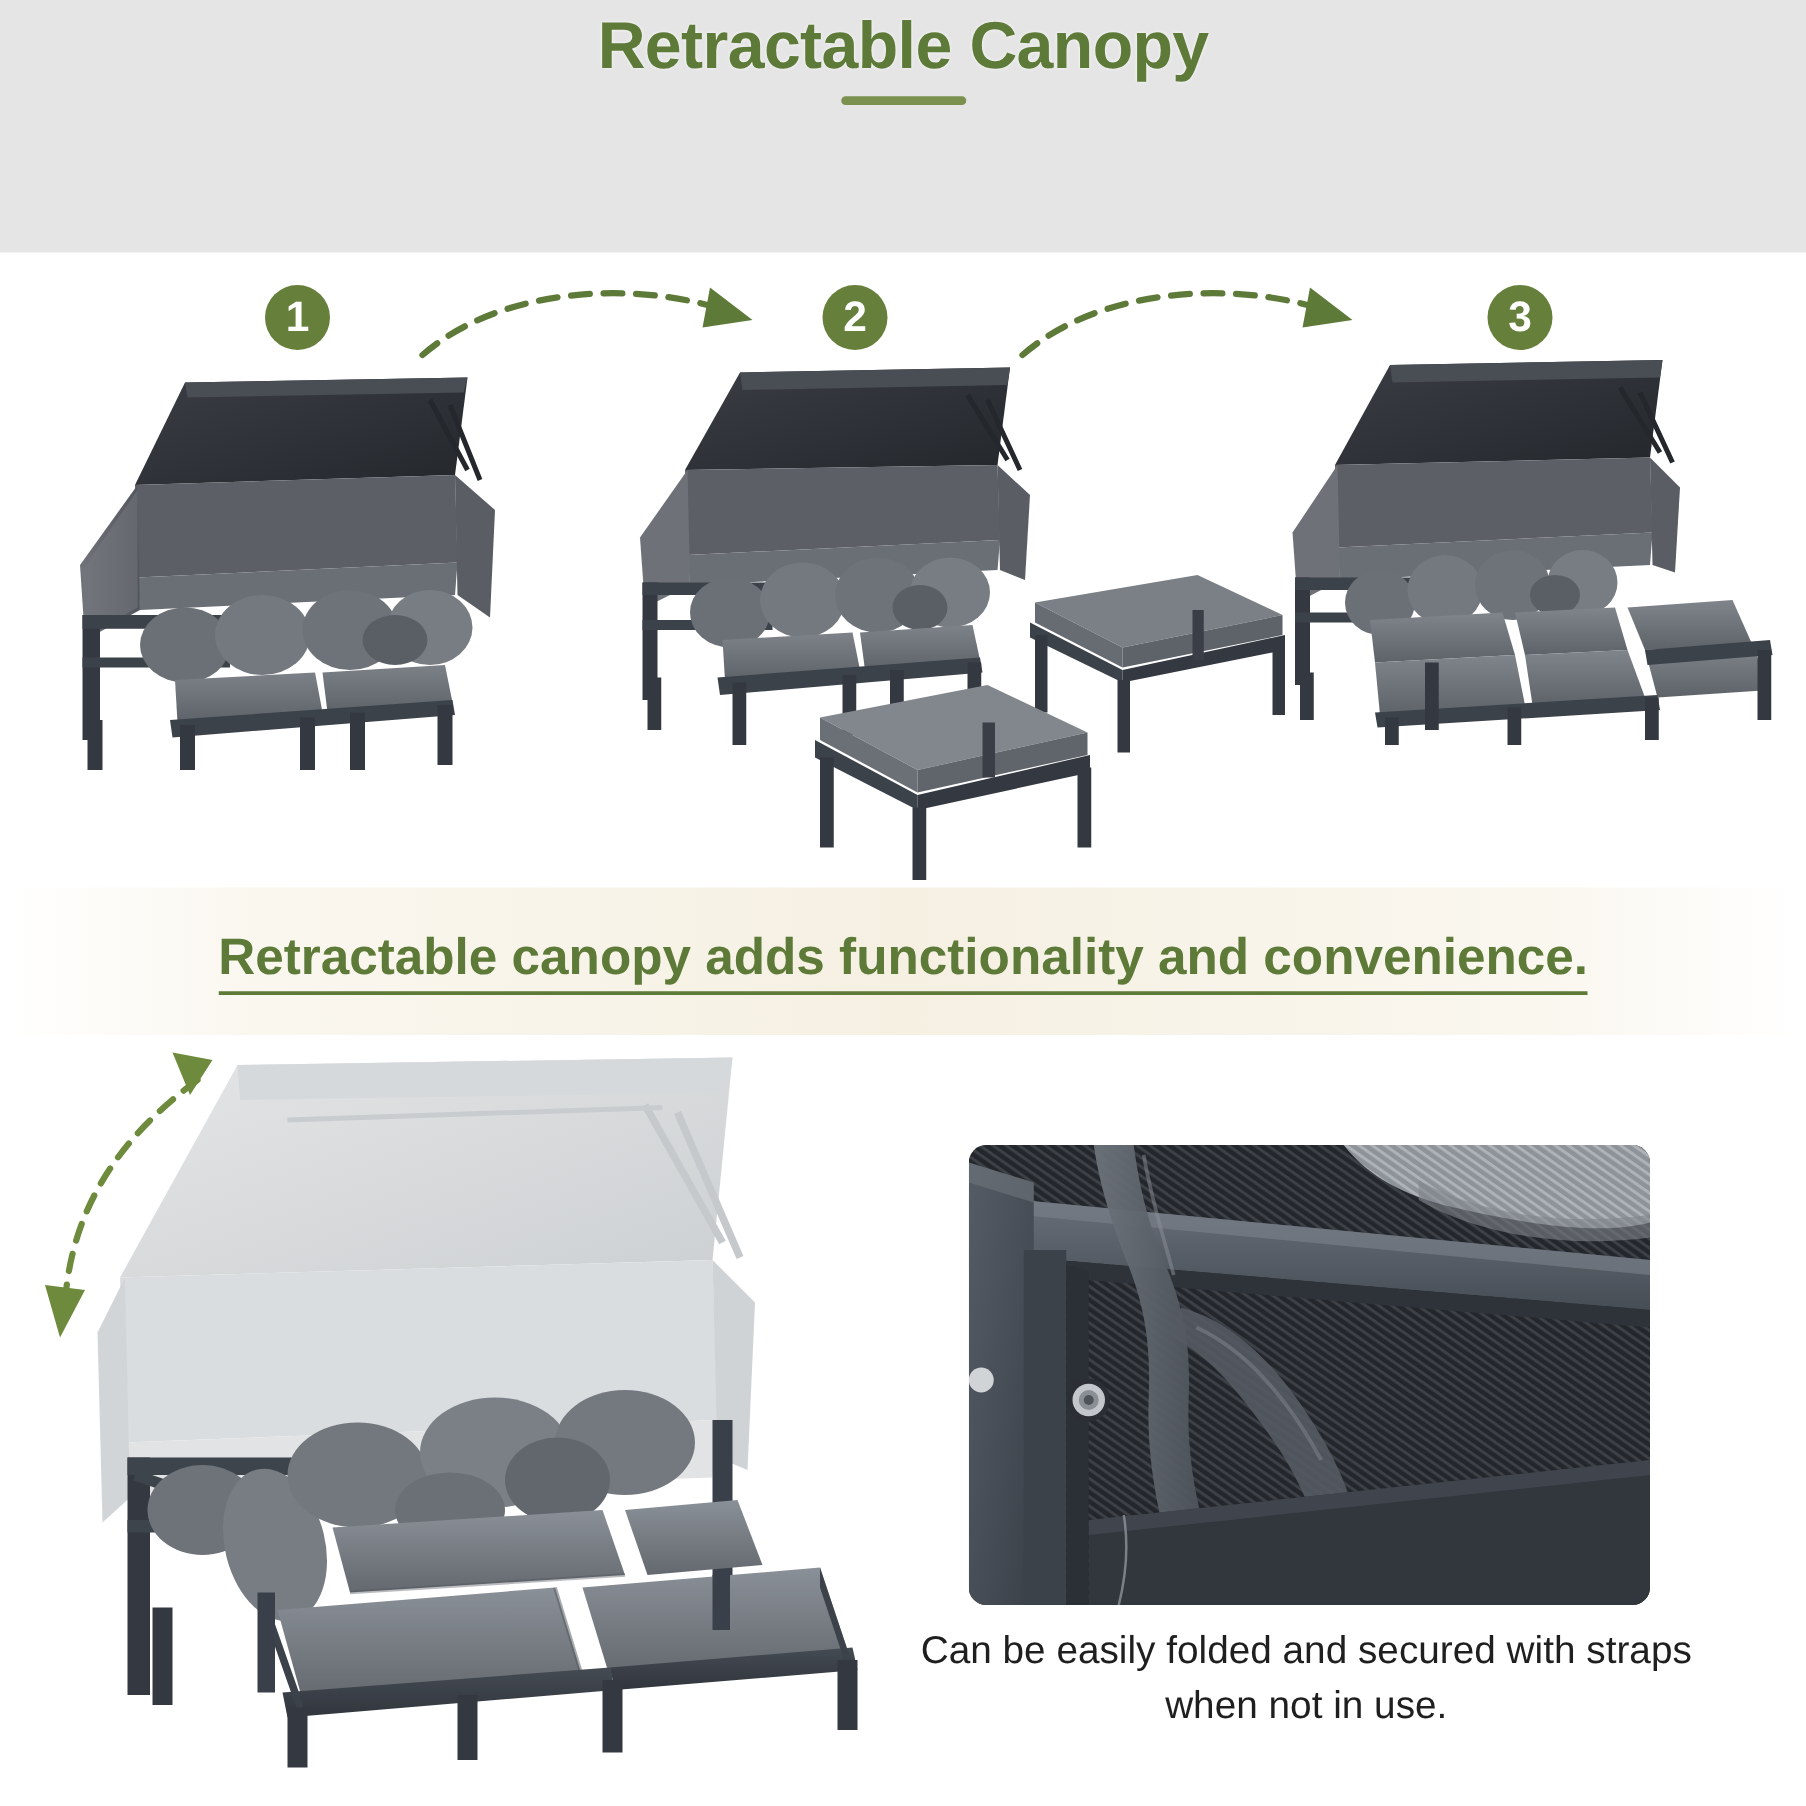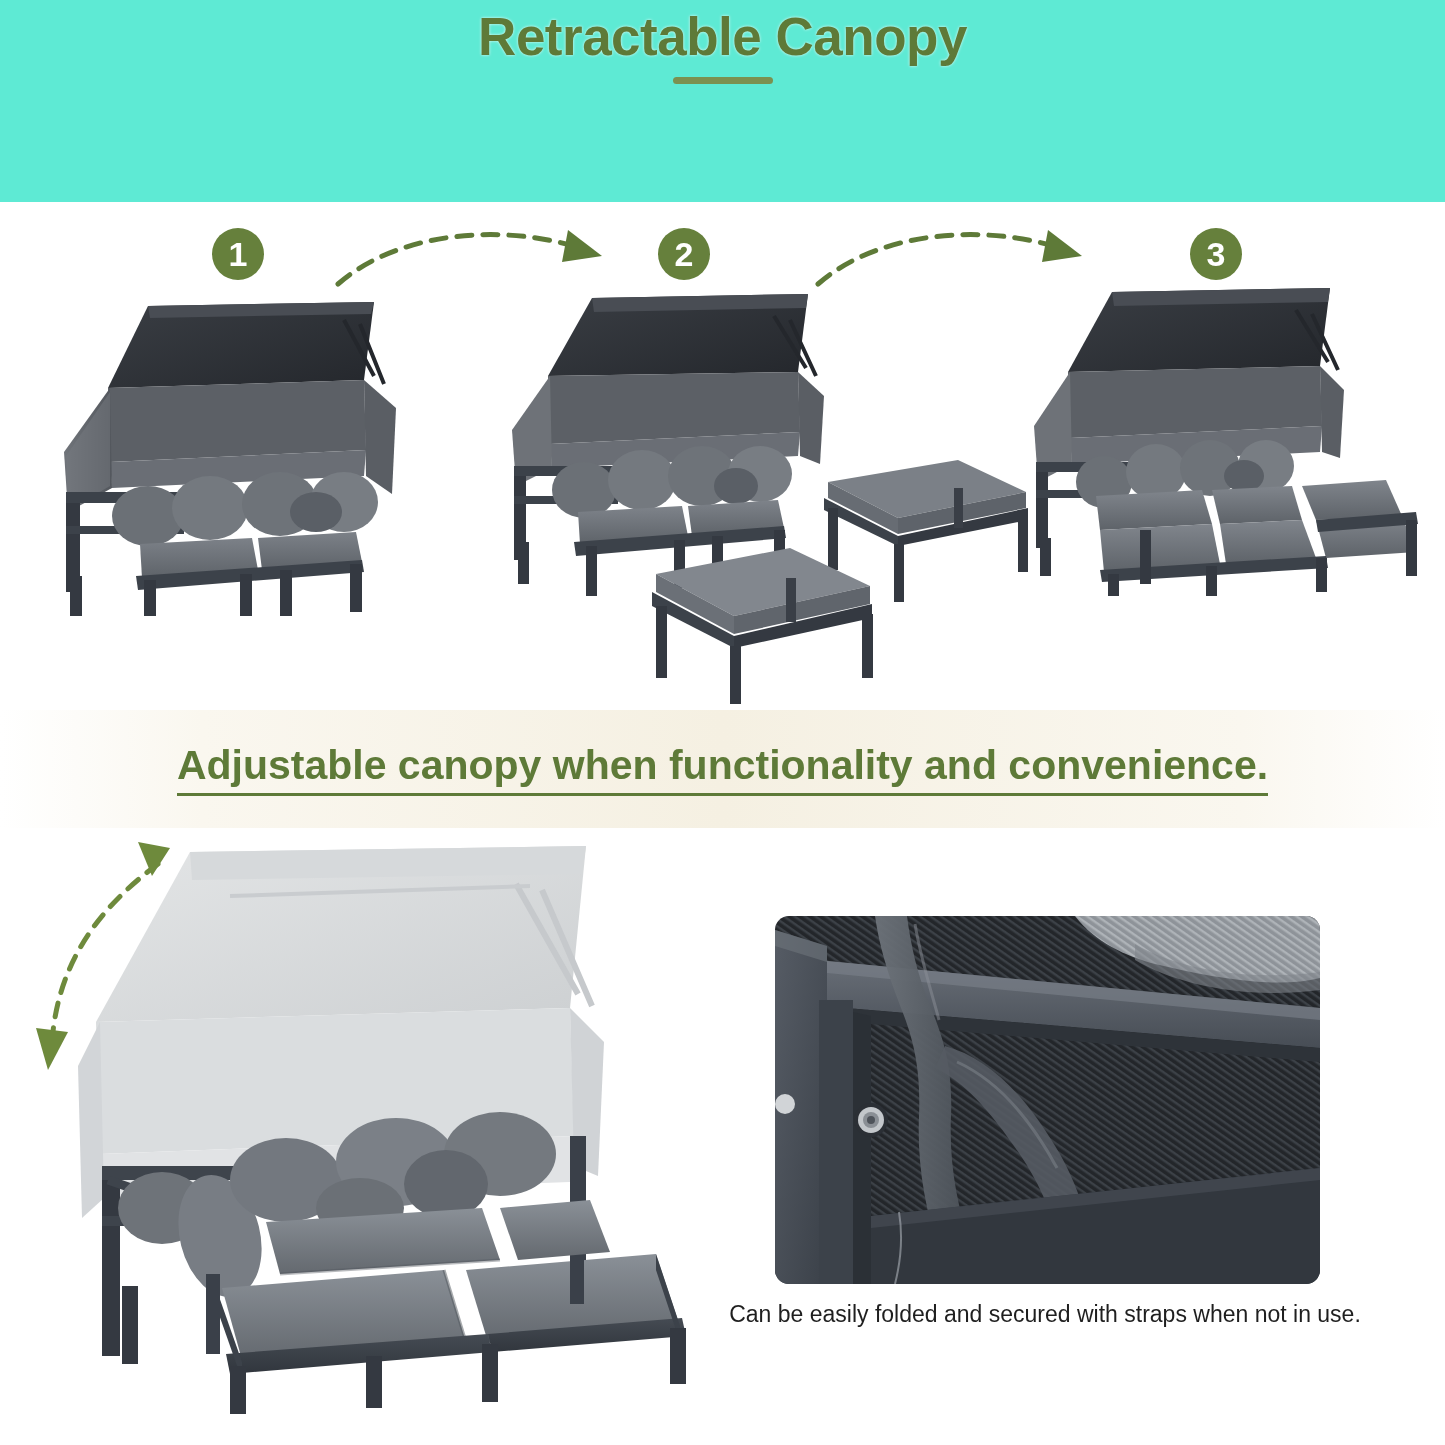--- a/index.html
+++ b/index.html
@@ -7,21 +7,21 @@
   body {
     background:#ffffff;
     font-family:"Liberation Sans", sans-serif;
     position:relative;
     overflow:hidden;
   }
 
   
   .header-band{
     position:absolute; left:0; top:0; width:1445px; height:202px;
-    background:#5eead4;
+    background:#e5e5e5;
     display:flex; flex-direction:column; align-items:center;
   }
   .header-title{
     margin-top:6px;
     font-size:53px;
     font-weight:bold;
     color:#5E7A38;
     letter-spacing:-0.5px;
     text-shadow:0 0 3px rgba(255,255,255,.85);
   }
@@ -80,21 +80,21 @@
   .hero-img{ position:absolute; left:30px; top:8px; width:710px; height:580px; }
   .hero-arrow{ position:absolute; left:12px; top:2px; }
 
   .detail-photo{
     position:absolute; left:775px; top:88px;
     width:545px; height:368px;
     border-radius:14px; overflow:hidden;
   }
   .caption{
     position:absolute; left:700px; top:470px; width:690px;
-    text-align:center; font-size:23px; line-height:1.42; color:#1f1f1f;
+    text-align:center; font-size:31px; line-height:1.42; color:#1f1f1f;
   }
 </style>
 </head>
 <body>
 
 <div class="header-band">
   <div class="header-title">Retractable Canopy</div>
   <div class="header-divider"></div>
 </div>
 
@@ -265,21 +265,21 @@
     <rect x="78" y="294" width="11" height="22" fill="#343941"></rect>
     <rect x="176" y="286" width="11" height="30" fill="#343941"></rect>
     <rect x="286" y="278" width="11" height="34" fill="#343941"></rect>
     <rect x="376" y="240" width="11" height="56" fill="#343941"></rect>
     <rect x="10" y="258" width="11" height="38" fill="#343941"></rect>
     <rect x="110" y="250" width="11" height="54" fill="#343941"></rect>
   </svg>
 </div>
 
 <div class="mid-banner">
-  <div class="mid-banner-text">Adjustable canopy when functionality and convenience.</div>
+  <div class="mid-banner-text">Retractable canopy adds functionality and convenience.</div>
 </div>
 
 <div class="bottom">
 
   <svg class="hero-arrow" width="170" height="250" viewBox="0 0 170 250">
     <path d="M146,34 C92,74 46,128 40,212" fill="none" stroke="#6E8A3C" stroke-width="5" stroke-dasharray="14 11" stroke-linecap="round"></path>
     <path d="M126,12 L158,18 L140,46 Z" fill="#6E8A3C"></path>
     <path d="M24,198 L56,202 L36,240 Z" fill="#6E8A3C"></path>
   </svg>
 

